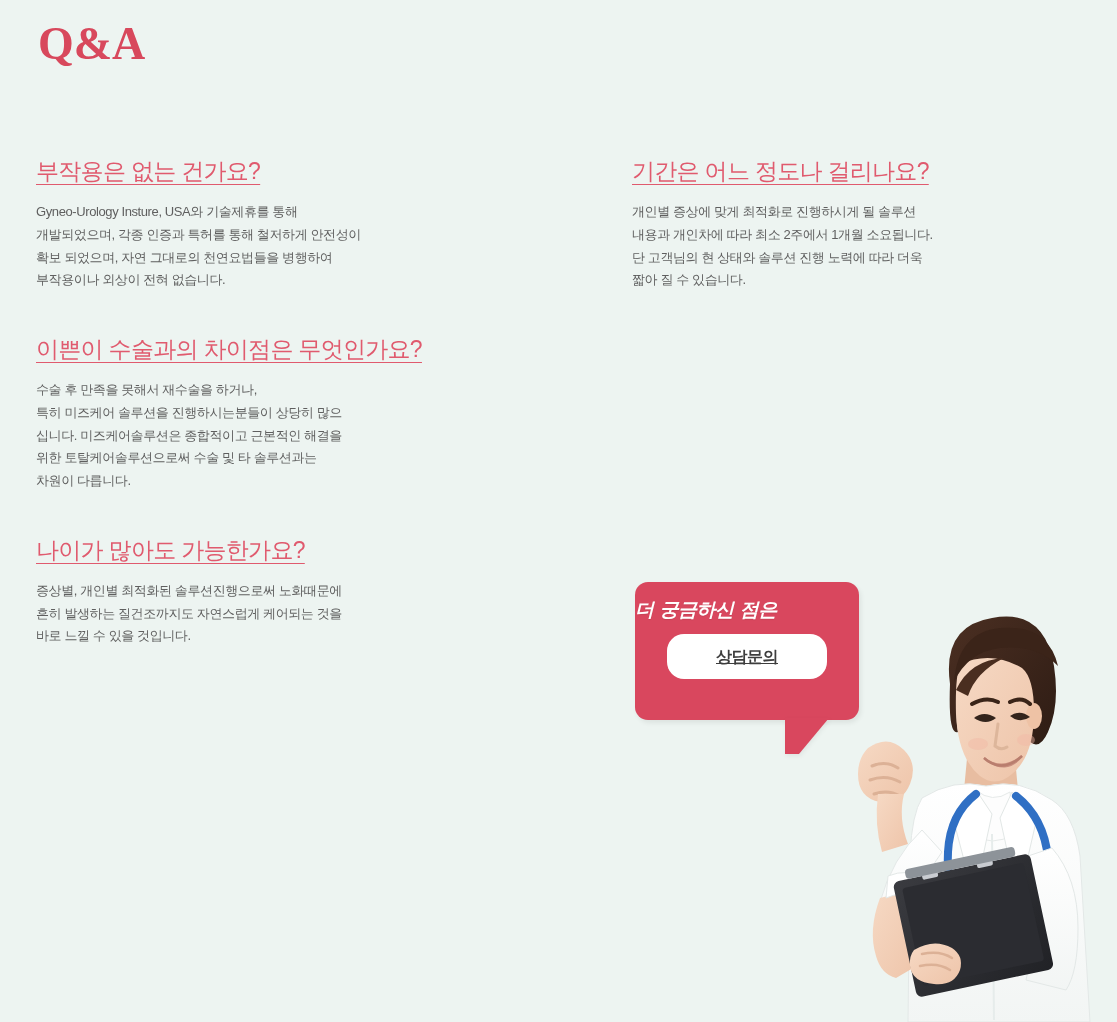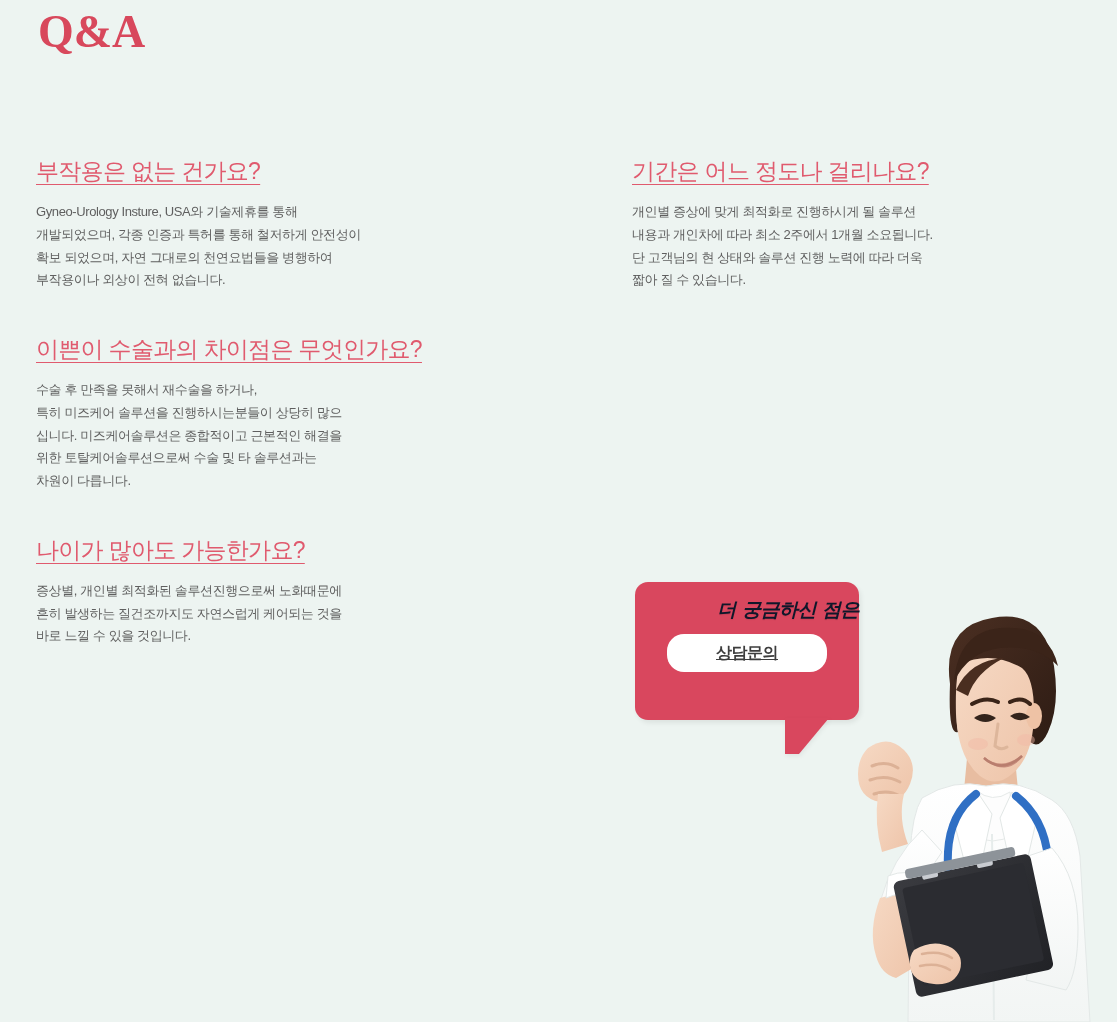--- a/index.html
+++ b/index.html
@@ -19,21 +19,21 @@
     width: 1117px;
     height: 1022px;
     background: #edf4f1;
     overflow: hidden;
   }
 
   
   .header {
     position: absolute;
     left: 38px;
-    top: 8px;
+    top: 20px;
   }
   .title-qa {
     font-family: "Liberation Serif", "DejaVu Serif", serif;
     font-size: 46px;
     font-weight: 700;
     color: #d8485c;
     line-height: 1.05;
     letter-spacing: 0px;
     margin: 0;
   }
@@ -101,43 +101,43 @@
     top: 136px;
     width: 0;
     height: 0;
     border-left: 14px solid #d9475e;
     border-right: 30px solid transparent;
     border-top: 36px solid #d9475e;
     border-bottom: 0;
     filter: drop-shadow(1px 2px 2px rgba(0,0,0,0.06));
   }
   .bubble-line {
-    color: #0f172a;
-    text-align: right;
+    color: #ffffff;
+    text-align: left;
     font-family: "DejaVu Sans", sans-serif;
     font-weight: 700;
     font-style: italic;
     letter-spacing: -0.5px;
     text-shadow: 0 1px 1px rgba(0,0,0,0.08);
   }
   .bubble-line-1 {
     padding-top: 16px;
     font-size: 19px;
     line-height: 1.25;
   }
   .bubble-line-2 {
     font-size: 21px;
     line-height: 1.3;
     padding-top: 2px;
   }
   .bubble-btn {
     display: block;
     margin: 12px auto 0 auto;
     width: 160px;
-    height: 38px;
+    height: 45px;
     line-height: 33px;
     background: #ffffff;
     color: #3d3d3d;
     border: none;
     border-radius: 17px;
     font-family: "Liberation Sans", sans-serif;
     font-size: 16px;
     font-weight: 700;
     letter-spacing: -0.5px;
     text-align: center;

